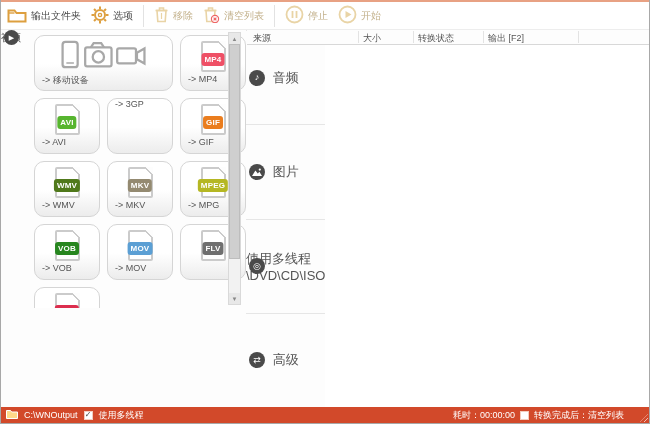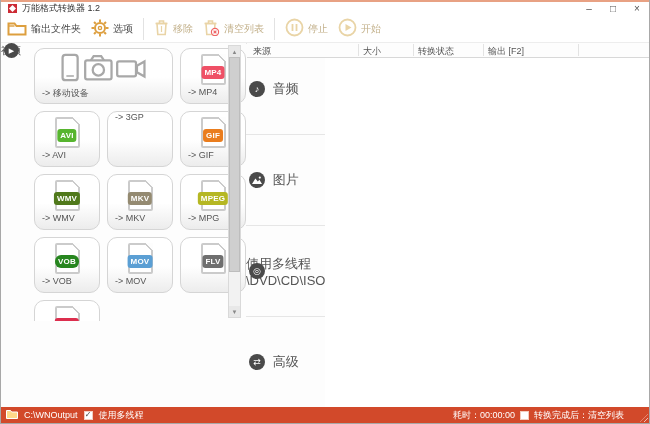--- a/index.html
+++ b/index.html
@@ -70,29 +70,20 @@
   .resize-grip { position:absolute; right:1px; bottom:1px; width:8px; height:8px; background:
     linear-gradient(135deg, transparent 0 50%, rgba(255,255,255,.0) 50%),
     repeating-linear-gradient(135deg, transparent 0 2px, rgba(255,255,255,.65) 2px 3px); clip-path:polygon(100% 0,100% 100%,0 100%); }
 </style>
 </head>
 <body>
 
 <div class="window">
   <div class="top-accent"></div>
 
-  <div class="titlebar">
-    <span class="app-icon"></span>
-    <span class="title-text">万能格式转换器 1.2</span>
-    <div class="win-controls">
-      <span class="win-btn">–</span>
-      <span class="win-btn">□</span>
-      <span class="win-btn">×</span>
-    </div>
-  </div>
 
   <div class="toolbar">
     <div class="tb-btn">
       <span>
         <svg width="20" height="16" viewBox="0 0 20 16">
             <path d="M1.5 3.5 h6 l2 2.5 h9 v8.5 h-17 z" fill="none" stroke="#dd9f3f" stroke-width="2"></path>
             <path d="M1.5 6 h6" fill="none" stroke="#dd9f3f" stroke-width="1.4"></path>
           </svg>
       </span>
       <span>输出文件夹</span>
@@ -255,21 +246,21 @@
                   <span class="badge" style="background: rgb(181, 183, 35);">MPEG</span>
                 </span>
               </div>
               <div class="tile-label">-&gt; MPG</div>
             </div>
 
             <div class="tile">
               <div class="tile-icon-area">
 
                 <span class="doc-icon">
-                  <span class="badge" style="background: rgb(39, 134, 31); border-radius: 6px;">VOB</span>
+                  <span class="badge" style="background: rgb(39, 134, 31);">VOB</span>
                 </span>
               </div>
               <div class="tile-label">-&gt; VOB</div>
             </div>
 
             <div class="tile">
               <div class="tile-icon-area">
 
                 <span class="doc-icon">
                   <span class="badge" style="background: rgb(91, 159, 212);">MOV</span>

